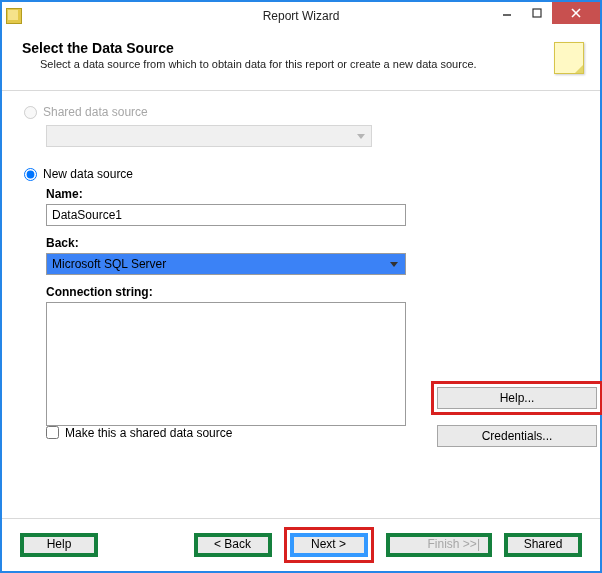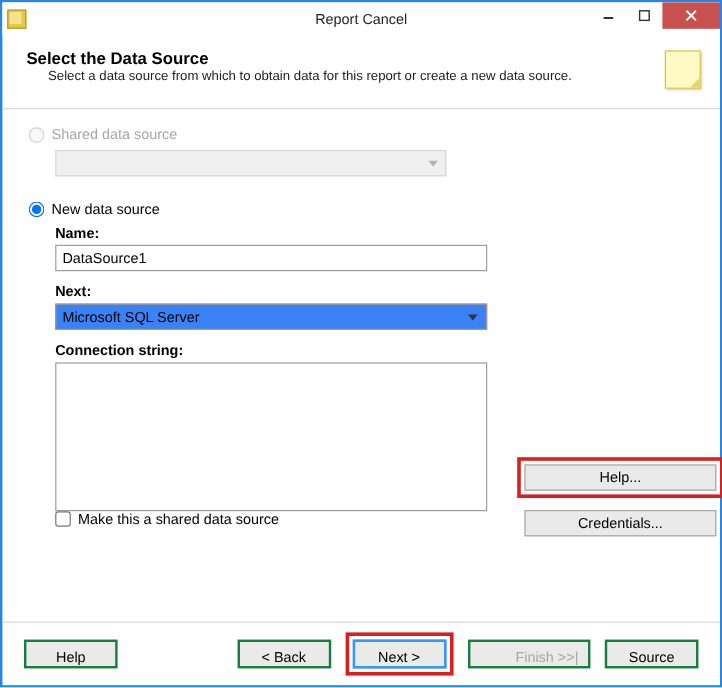--- a/index.html
+++ b/index.html
@@ -49,37 +49,37 @@
   .side-buttons { position: absolute; left: 435px; top: 296px; width: 160px; }
   .side-btn { width: 160px; height: 22px; border: 1px solid #a6a6a6; background: #eaeaea; font-size: 12px; color: #000; display: flex; align-items: center; justify-content: center; margin-bottom: 16px; cursor: default; }
   .highlight-red { outline: 3px solid #d8201f; outline-offset: 3px; }
 
   .check-row { margin-left: 22px; margin-top: 0; display: flex; align-items: flex-start; font-size: 12px; }
   .check-row input { margin: 0 6px 0 0; }
 
   
   .footer-sep { height: 1px; background: #d9d9d9; margin: 0; }
   .footer { height: 52px; display: flex; align-items: center; padding: 0 18px; }
-  .btn { height: 24px; border: 2px solid #15803d; background: #eaeaea; font-size: 12px; color: #000; display: flex; align-items: flex-end; justify-content: center; padding: 0 8px; min-width: 78px; cursor: default; }
+  .btn { height: 24px; border: 4px solid #15803d; background: #eaeaea; font-size: 12px; color: #000; display: flex; align-items: flex-start; justify-content: center; padding: 0 8px; min-width: 78px; cursor: default; }
   .btn.disabled { color: #a7a7a7; }
   .btn.focus { outline: 1px solid #3399ff; outline-offset: -1px; border-color: #3399ff; }
   .footer .spacer { flex: 1; }
   .footer .btn + .btn { margin-left: 12px; }
   .next-wrap { position: relative; display: inline-flex; padding: 3px; border: 3px solid #d8201f; margin-left: 12px; }
   .next-wrap .btn { margin-left: 0 !important; }
   .footer .next-wrap + .btn { margin-left: 12px; padding-left: 38px; }
 </style>
 </head>
 <body>
 
 <div class="outer">
 
   <div class="titlebar">
     <div class="app-icon"></div>
-    <div class="title">Report Cancel</div>
+    <div class="title">Report Wizard</div>
     <div class="win-controls">
       <div class="win-btn min">
         <svg width="10" height="10">
             <line x1="1" y1="7" x2="9" y2="7" stroke="#333" stroke-width="1.5"></line>
           </svg>
       </div>
       <div class="win-btn max">
         <svg width="10" height="10">
             <rect x="1" y="1" width="8" height="8" fill="none" stroke="#333" stroke-width="1.2"></rect>
           </svg>
@@ -118,21 +118,21 @@
       </div>
 
       <div class="field-group">
         <span class="label">Name:</span>
         <div class="text-input">
           <span>DataSource1</span>
         </div>
       </div>
 
       <div class="field-group" style="margin-top:10px;">
-        <span class="label">Next:</span>
+        <span class="label">Back:</span>
         <div class="combo">
           <span>Microsoft SQL Server</span>
         </div>
       </div>
 
       <div class="field-group" style="margin-top:10px;">
         <span class="label">Connection string:</span>
         <div class="conn-area"></div>
       </div>
 
@@ -164,17 +164,17 @@
       </div>
     <div class="next-wrap">
       <div class="btn focus">
           <span>Next &gt;</span>
         </div>
     </div>
     <div class="btn disabled">
         <span>Finish &gt;&gt;|</span>
       </div>
     <div class="btn">
-        <span>Source</span>
+        <span>Shared</span>
       </div>
   </div>
 
 </div>
 
 </body></html>

